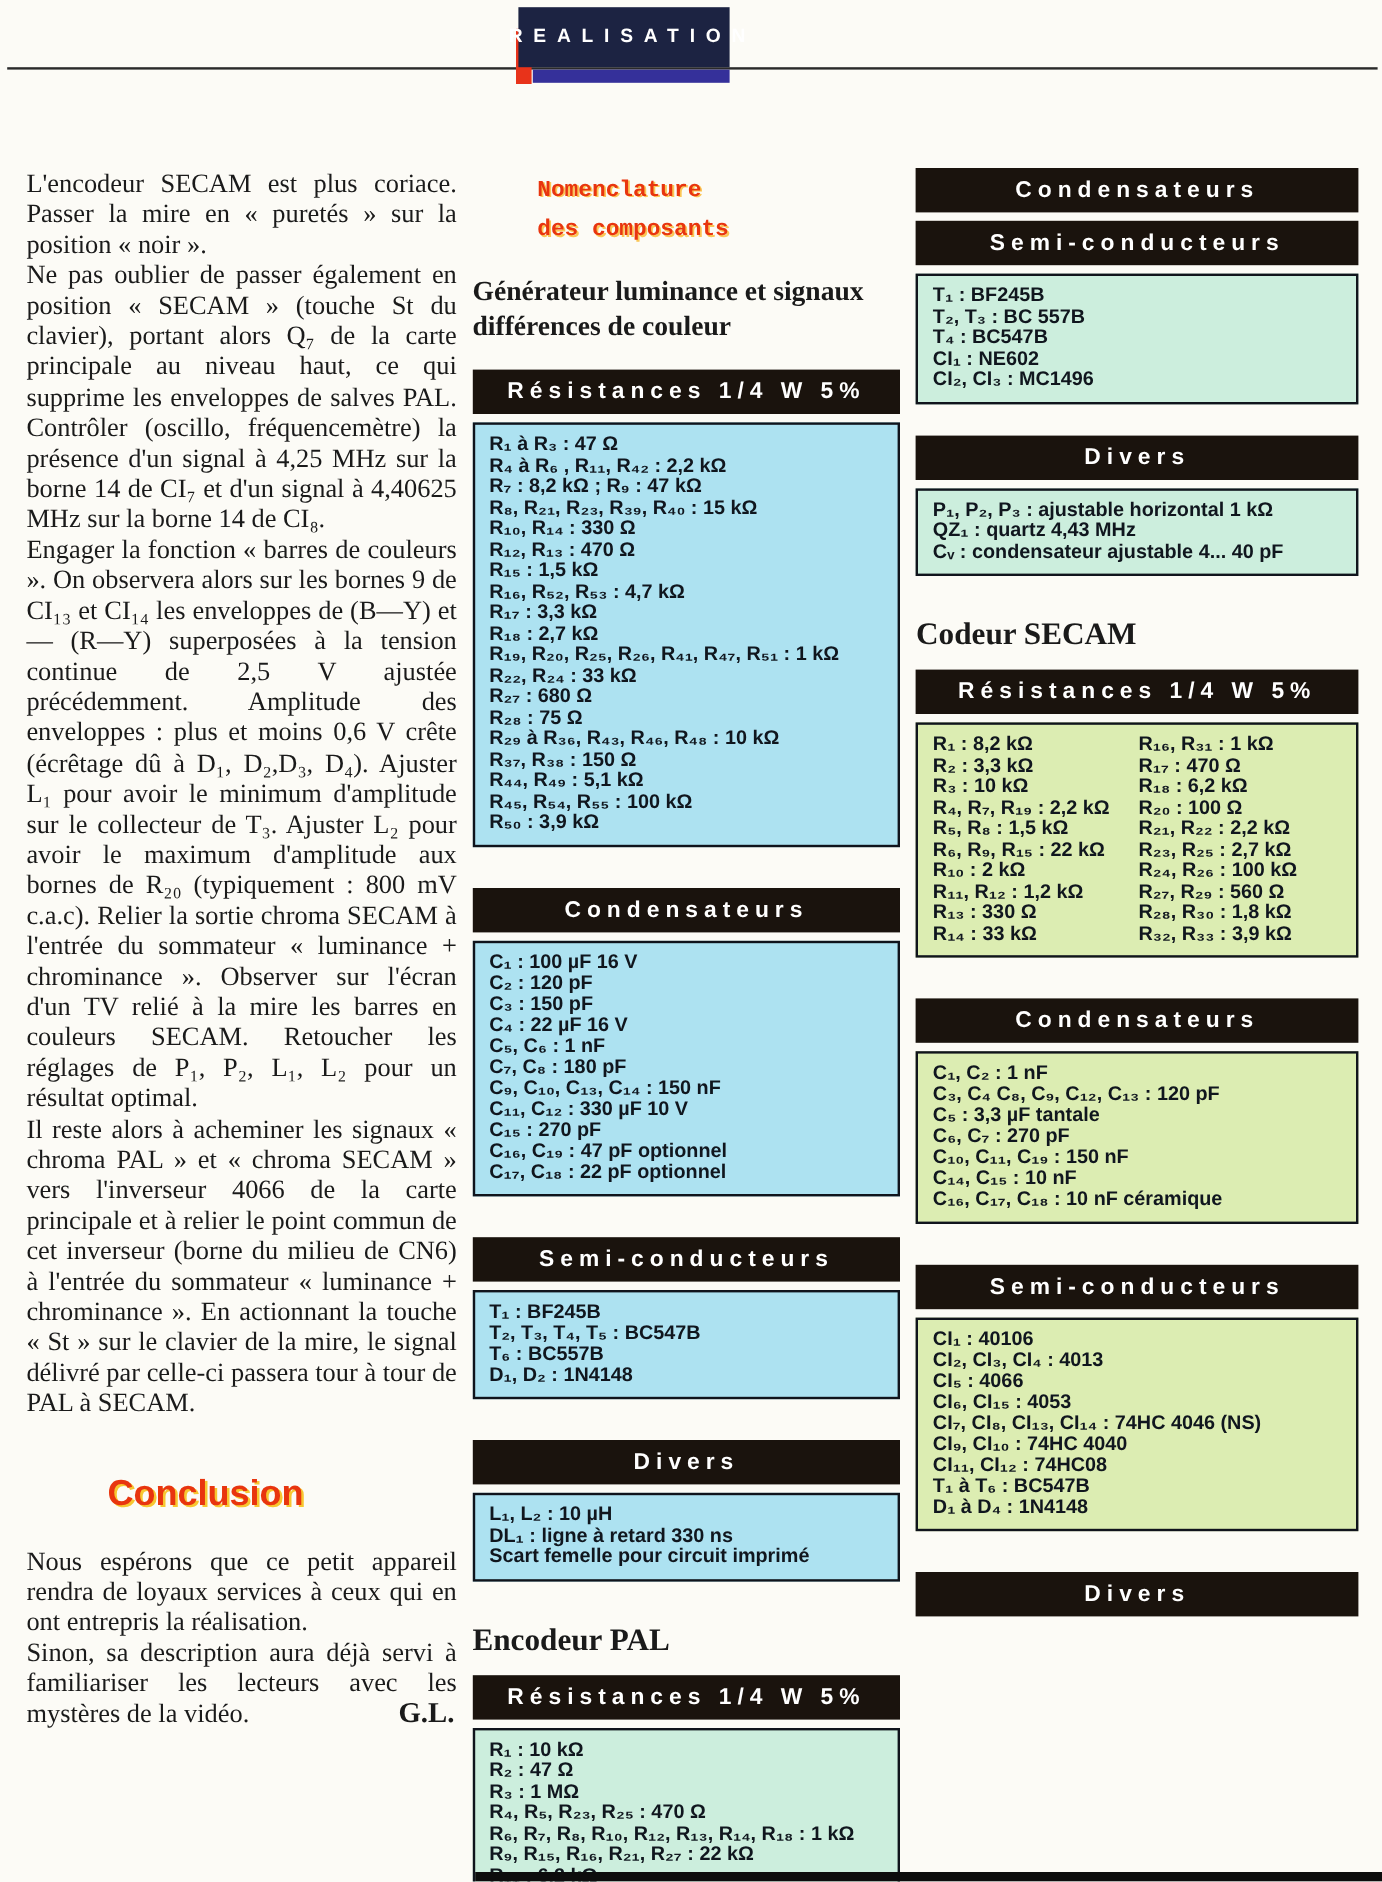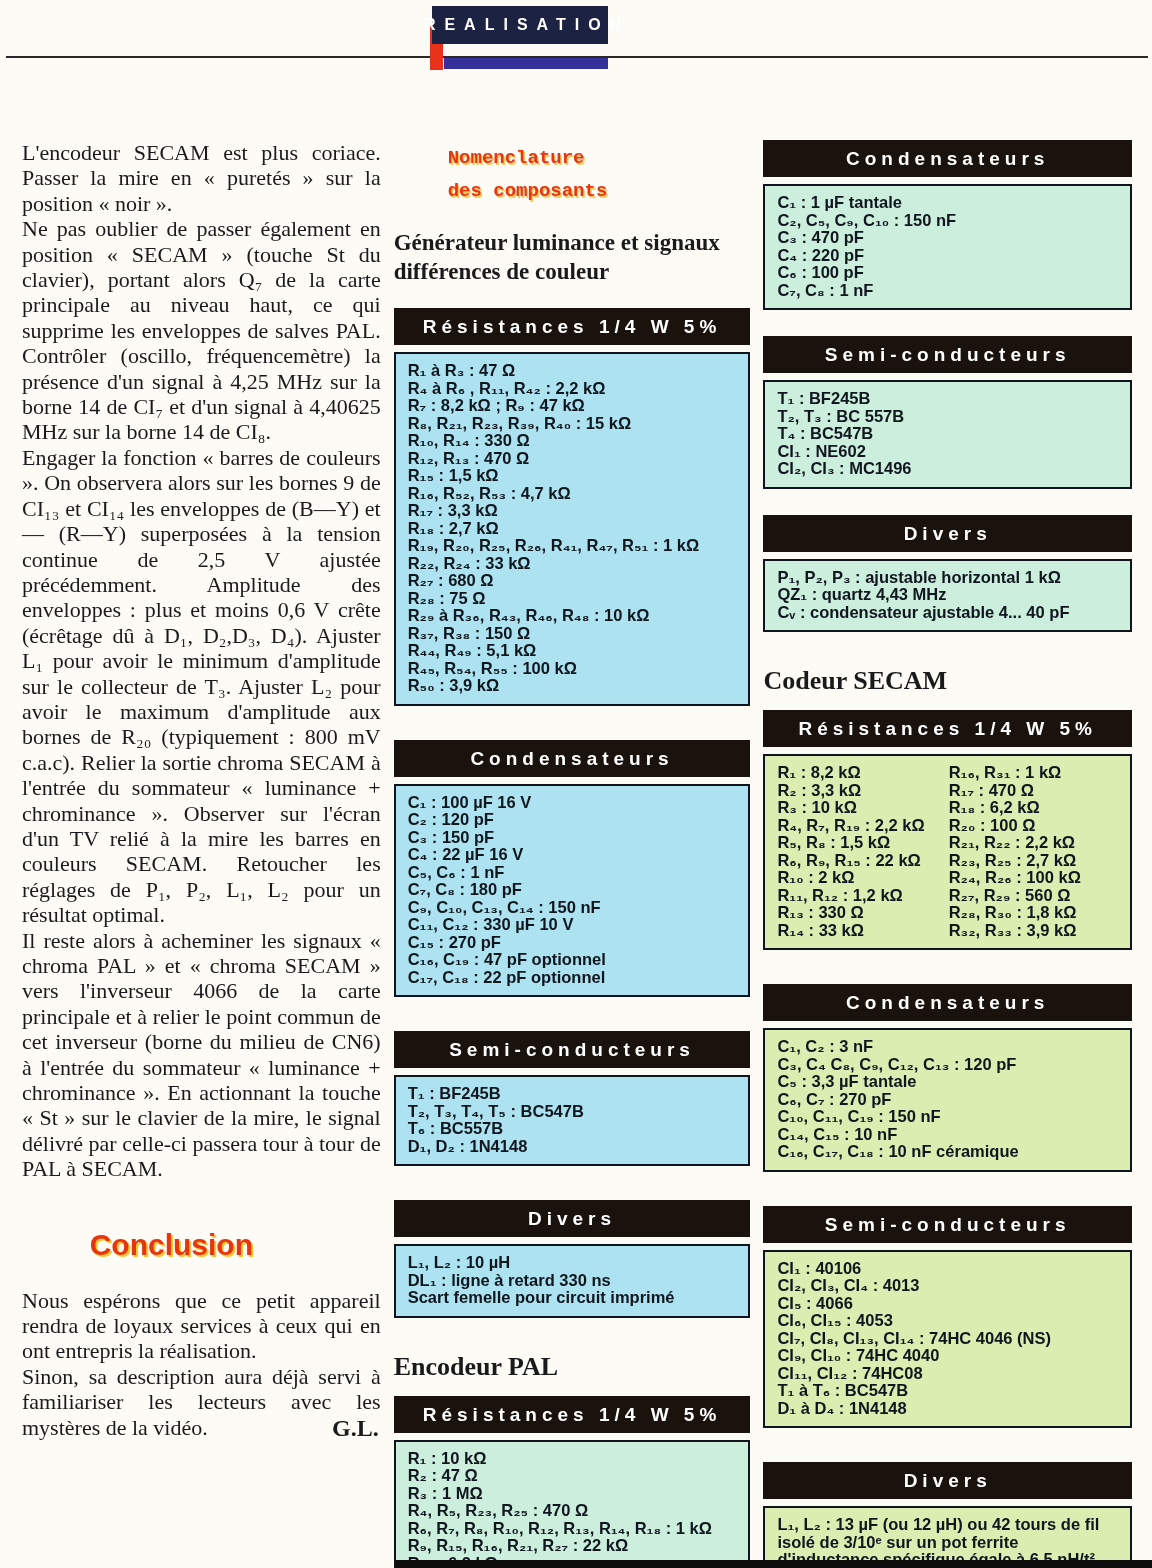--- a/index.html
+++ b/index.html
@@ -7,21 +7,21 @@
     --header-bar:#1a130d; --accent-red:#e8350f; --navy:#1c2342; --blue-bar:#35309a;
   }
   *{margin:0;padding:0;box-sizing:border-box;}
   body{width:1152px;height:1568px;overflow:hidden;background:#fcfbf6;
        font-family:"Liberation Serif","DejaVu Serif",serif;color:#1a1a1a;}
   .page{position:relative;width:1152px;height:1568px;}
 
   
   .masthead{position:relative;height:100px;}
   .rule{position:absolute;top:56px;left:6px;right:4px;height:2px;background:#2a2a2a;}
-  .navy-box{position:absolute;left:432px;top:6px;width:176px;height:38px;
+  .navy-box{position:absolute;left:432px;top:6px;width:176px;height:50px;
             background:var(--navy);display:flex;align-items:center;justify-content:center;}
   .navy-box span{color:#fff;font-family:"Liberation Sans","DejaVu Sans",sans-serif;
                  font-weight:bold;font-size:16px;letter-spacing:9px;padding-left:14px;}
   .blue-bar{position:absolute;left:444px;top:58px;width:164px;height:11px;background:var(--blue-bar);}
   .red-bar{position:absolute;left:430px;top:24px;width:13px;height:46px;background:#e8331a;}
 
   
   .columns{display:flex;gap:13px;padding:40px 20px 0 22px;}
   .col-left{width:362px;}
   .col-mid{width:360px;}
@@ -161,28 +161,20 @@
           <div class="cline">R₉, R₁₅, R₁₆, R₂₁, R₂₇ : 22 kΩ</div>
           <div class="cline">R₁₁ : 6,2 kΩ</div>
           <div class="cline">R₁₇ : 2 kΩ</div>
           <div class="cline">R₁₉, R₂₀ : 1,5 kΩ</div>
           <div class="cline">R₂₂ : 33 kΩ</div>
         </div>
     </div>
 
     <div class="col-right">
       <div class="bar">Condensateurs</div>
-      <div class="cbox bg-mint mb-extra">
-          <div class="cline">C₁ : 1 µF tantale</div>
-          <div class="cline">C₂, C₅, C₉, C₁₀ : 150 nF</div>
-          <div class="cline">C₃ : 470 pF</div>
-          <div class="cline">C₄ : 220 pF</div>
-          <div class="cline">C₆ : 100 pF</div>
-          <div class="cline">C₇, C₈ : 1 nF</div>
-        </div>
 
       <div class="bar">Semi-conducteurs</div>
       <div class="cbox bg-mint mb-extra">
           <div class="cline">T₁ : BF245B</div>
           <div class="cline">T₂, T₃ : BC 557B</div>
           <div class="cline">T₄ : BC547B</div>
           <div class="cline">CI₁ : NE602</div>
           <div class="cline">CI₂, CI₃ : MC1496</div>
         </div>
 
@@ -218,21 +210,21 @@
             <div class="cline">R₂₃, R₂₅ : 2,7 kΩ</div>
             <div class="cline">R₂₄, R₂₆ : 100 kΩ</div>
             <div class="cline">R₂₇, R₂₉ : 560 Ω</div>
             <div class="cline">R₂₈, R₃₀ : 1,8 kΩ</div>
             <div class="cline">R₃₂, R₃₃ : 3,9 kΩ</div>
           </div>
       </div>
 
       <div class="bar">Condensateurs</div>
       <div class="cbox bg-lime">
-          <div class="cline">C₁, C₂ : 3 nF</div>
+          <div class="cline">C₁, C₂ : 1 nF</div>
           <div class="cline">C₃, C₄ C₈, C₉, C₁₂, C₁₃ : 120 pF</div>
           <div class="cline">C₅ : 3,3 µF tantale</div>
           <div class="cline">C₆, C₇ : 270 pF</div>
           <div class="cline">C₁₀, C₁₁, C₁₉ : 150 nF</div>
           <div class="cline">C₁₄, C₁₅ : 10 nF</div>
           <div class="cline">C₁₆, C₁₇, C₁₈ : 10 nF céramique</div>
         </div>
 
       <div class="bar">Semi-conducteurs</div>
       <div class="cbox bg-lime">
@@ -241,22 +233,18 @@
           <div class="cline">CI₅ : 4066</div>
           <div class="cline">CI₆, CI₁₅ : 4053</div>
           <div class="cline">CI₇, CI₈, CI₁₃, CI₁₄ : 74HC 4046 (NS)</div>
           <div class="cline">CI₉, CI₁₀ : 74HC 4040</div>
           <div class="cline">CI₁₁, CI₁₂ : 74HC08</div>
           <div class="cline">T₁ à T₆ : BC547B</div>
           <div class="cline">D₁ à D₄ : 1N4148</div>
         </div>
 
       <div class="bar">Divers</div>
-      <div class="cbox bg-lime">
-          <div class="cline">L₁, L₂ : 13 µF (ou 12 µH) ou 42 tours de fil isolé de 3/10ᵉ sur un pot ferrite d'inductance spécifique égale à 6,5 nH/t²</div>
-          <div class="cline">P₁, P₂ : ajustables verticaux 10 kΩ</div>
-        </div>
     </div>
 
   </div>
 
   <div class="bottom-strip"></div>
 </div>
 
 </body></html>

